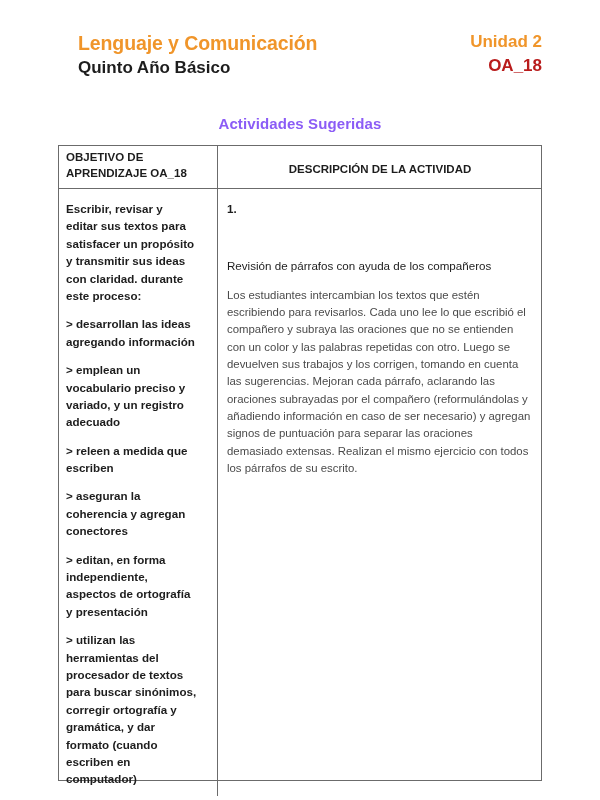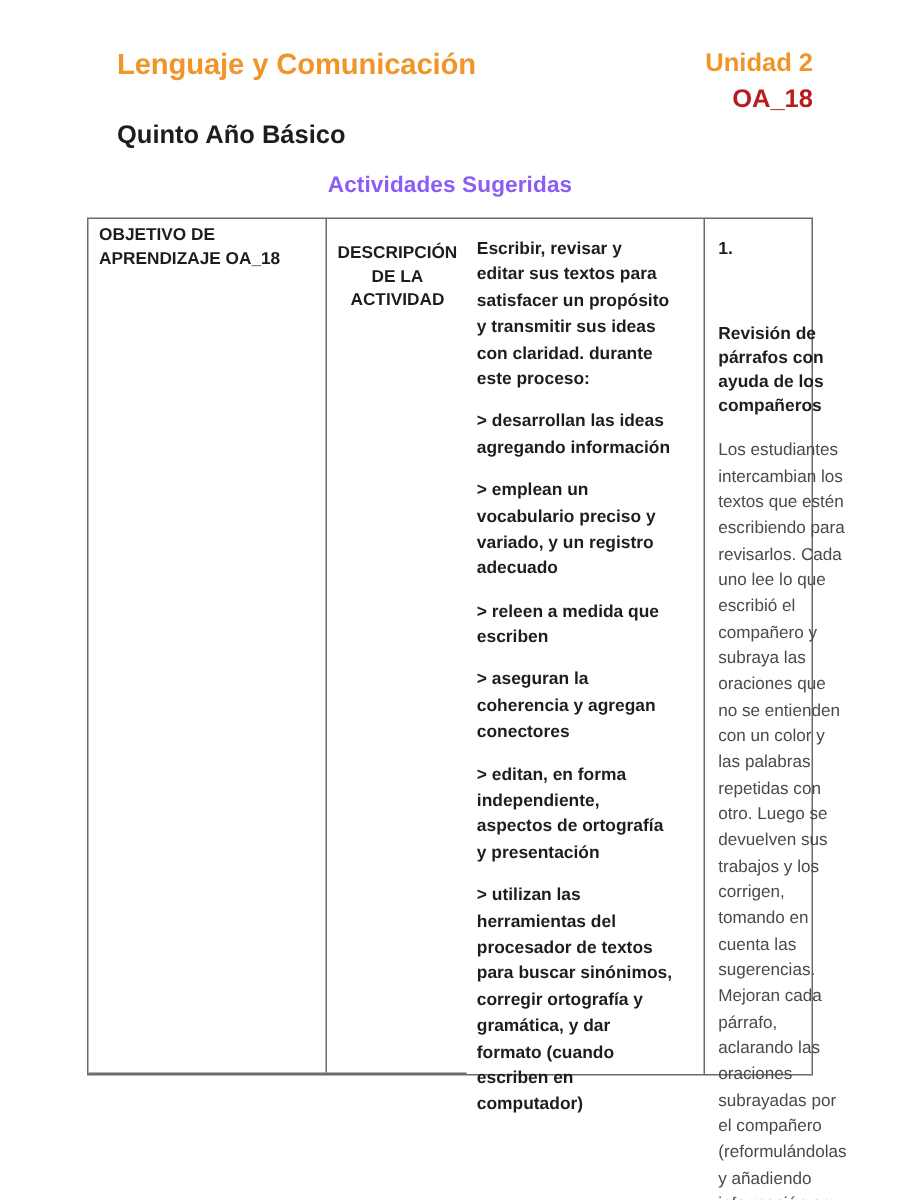--- a/index.html
+++ b/index.html
@@ -10,21 +10,21 @@
     -webkit-font-smoothing:antialiased;
   }
   .page { position:relative; width:600px; height:800px; background:#fff; }
 
   
   .doc-header {
     position:absolute; left:0; top:32px; width:600px;
     display:flex; justify-content:space-between; align-items:flex-start;
     padding:0 58px 0 78px;
   }
-  .header-left { display:flex; flex-direction:column;gap:22px; }
+  .header-left { display:flex; flex-direction:column; }
   .header-right { display:flex; flex-direction:column; align-items:flex-end; text-align:right; }
 
   .title-main {
     font-size:19.5px; font-weight:bold; color:#F0952A;
     letter-spacing:-0.1px; line-height:1.22; white-space:nowrap;
   }
   .title-sub {
     font-size:17px; font-weight:bold; color:#1d1d1d;
     line-height:1.25; margin-top:1px; white-space:nowrap;
   }
@@ -40,24 +40,24 @@
   
   .section-title {
     position:absolute; left:0; top:115px; width:600px;
     text-align:center; font-size:15px; font-weight:bold;
     color:#8b5cf6; letter-spacing:0.1px;
   }
 
   
   .activity-table {
     position:absolute; left:58px; top:145px;
-    width:484px; height:572px;
+    width:484px; height:636px;
     border:1px solid #6b6b6b;
     border-collapse:collapse;
-    display:flex; flex-direction:row;
+    display:flex; flex-direction:column;
   }
   .thead-row {
     display:flex; flex-direction:row;
     border-bottom:1px solid #6b6b6b;
     min-height:43px;
   }
   .tbody-row { display:flex; flex-direction:row; flex:1; }
 
   .col-left  { width:159px; border-right:1px solid #6b6b6b; }
   .col-right { flex:1; }
@@ -79,21 +79,21 @@
 
   .cell-right {
     padding:11px 10px 8px 9px;
     font-size:11.4px; color:#4a4a4a; line-height:1.52;
   }
   .num-label {
     font-weight:bold; color:#1d1d1d; font-size:11.6px;
     margin-bottom:14px;
   }
   .act-title {
-    font-weight:bold; color:#1d1d1d; font-size:11.6px;
+    font-weight:normal; color:#1d1d1d; font-size:11.6px;
     margin-bottom:13px; line-height:1.4;margin-top:40px;
   }
   .act-body { color:#4a4a4a; text-align:left; }
 </style>
 </head>
 <body>
 
 <div class="page">
 
   <div class="doc-header">

